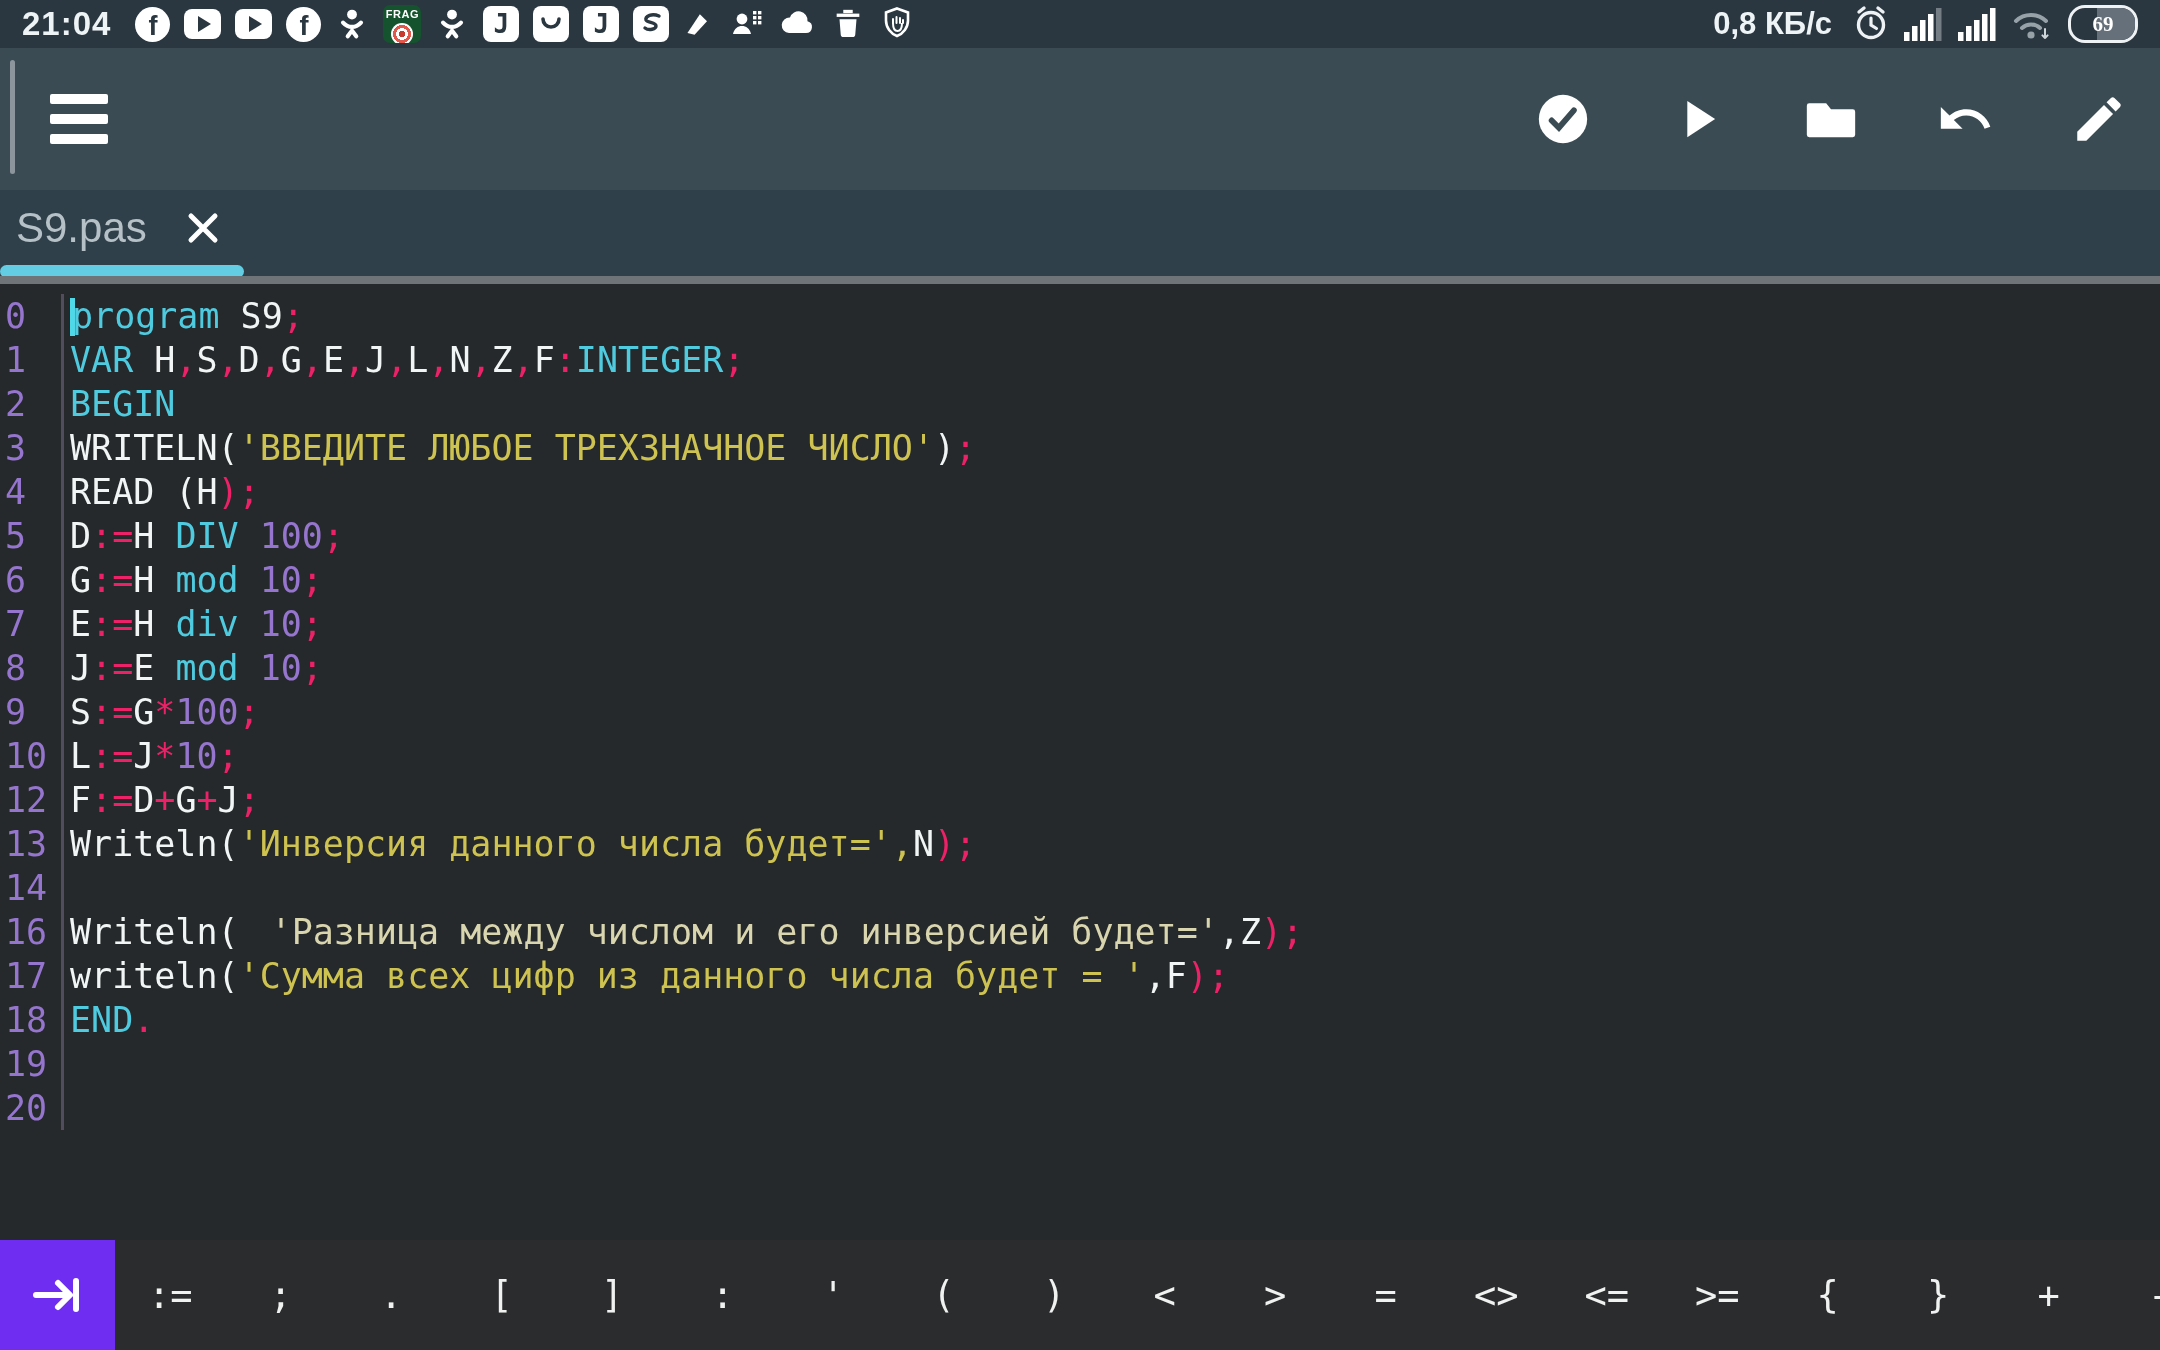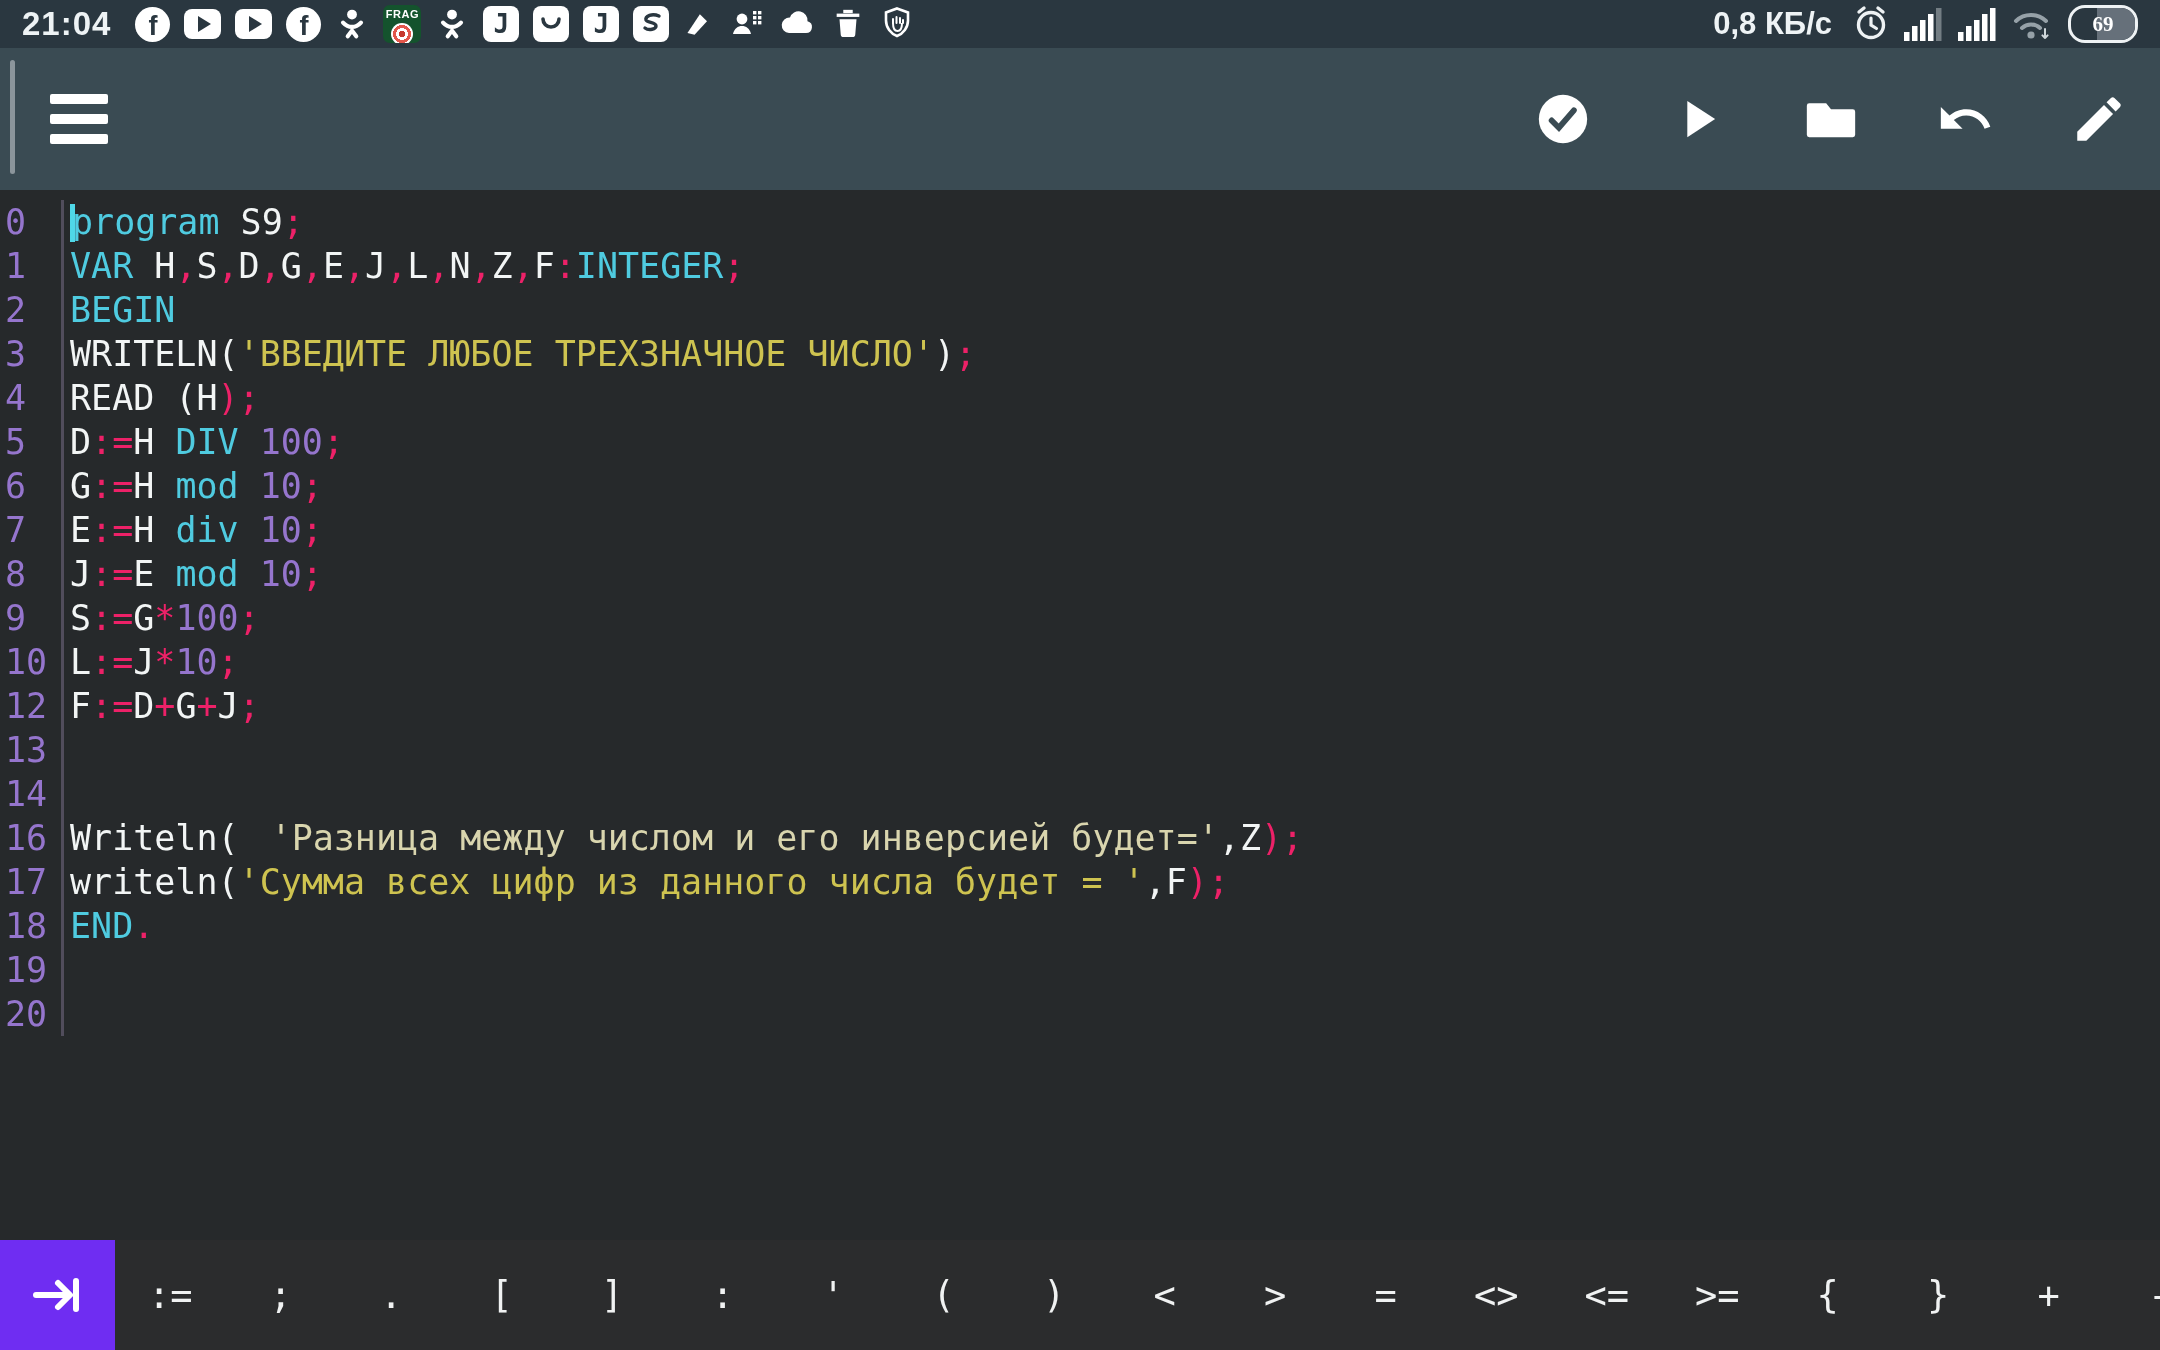--- a/index.html
+++ b/index.html
@@ -242,36 +242,48 @@
       </div>
       <div class="tb-btn">
         <svg width="58" height="58" viewBox="0 0 24 24">
             <path d="M3 17.25V21h3.75L17.81 9.94l-3.75-3.75L3 17.25z" fill="#fff"></path>
             <path d="M20.71 7.04c.39-.39.39-1.02 0-1.41l-2.34-2.34c-.39-.39-1.02-.39-1.41 0l-1.83 1.83 3.75 3.75 1.83-1.83z" fill="#fff"></path>
           </svg>
       </div>
     </div>
   </div>
 
+  <div class="tabstrip">
+    <div class="tab">
+      <span class="tab-label">S9.pas</span>
+      <span>
+        <svg width="40" height="40" viewBox="0 0 40 40">
+            <path d="M8 8 L32 32 M32 8 L8 32" stroke="#fff" stroke-width="5" stroke-linecap="round"></path>
+          </svg>
+      </span>
+    </div>
+    <div class="tab-underline"></div>
+    <div class="tab-divider"></div>
+  </div>
 
   <div class="editor">
     <div>
         <div class="code-line"><span class="ln">0</span><span class="cd"><span class="cursor"></span><span class="tk-k">program</span><span class="tk-p"> S9</span><span class="tk-o">;</span></span></div>
         <div class="code-line"><span class="ln">1</span><span class="cd"><span class="tk-k">VAR</span><span class="tk-p"> H</span><span class="tk-o">,</span><span class="tk-p">S</span><span class="tk-o">,</span><span class="tk-p">D</span><span class="tk-o">,</span><span class="tk-p">G</span><span class="tk-o">,</span><span class="tk-p">E</span><span class="tk-o">,</span><span class="tk-p">J</span><span class="tk-o">,</span><span class="tk-p">L</span><span class="tk-o">,</span><span class="tk-p">N</span><span class="tk-o">,</span><span class="tk-p">Z</span><span class="tk-o">,</span><span class="tk-p">F</span><span class="tk-o">:</span><span class="tk-k">INTEGER</span><span class="tk-o">;</span></span></div>
         <div class="code-line"><span class="ln">2</span><span class="cd"><span class="tk-k">BEGIN</span></span></div>
         <div class="code-line"><span class="ln">3</span><span class="cd"><span class="tk-p">WRITELN(</span><span class="tk-s">'ВВЕДИТЕ ЛЮБОЕ ТРЕХЗНАЧНОЕ ЧИСЛО'</span><span class="tk-p">)</span><span class="tk-o">;</span></span></div>
         <div class="code-line"><span class="ln">4</span><span class="cd"><span class="tk-p">READ (H</span><span class="tk-o">);</span></span></div>
         <div class="code-line"><span class="ln">5</span><span class="cd"><span class="tk-p">D</span><span class="tk-o">:=</span><span class="tk-p">H </span><span class="tk-k">DIV</span><span class="tk-p"> </span><span class="tk-n">100</span><span class="tk-o">;</span></span></div>
         <div class="code-line"><span class="ln">6</span><span class="cd"><span class="tk-p">G</span><span class="tk-o">:=</span><span class="tk-p">H </span><span class="tk-k">mod</span><span class="tk-p"> </span><span class="tk-n">10</span><span class="tk-o">;</span></span></div>
         <div class="code-line"><span class="ln">7</span><span class="cd"><span class="tk-p">E</span><span class="tk-o">:=</span><span class="tk-p">H </span><span class="tk-k">div</span><span class="tk-p"> </span><span class="tk-n">10</span><span class="tk-o">;</span></span></div>
         <div class="code-line"><span class="ln">8</span><span class="cd"><span class="tk-p">J</span><span class="tk-o">:=</span><span class="tk-p">E </span><span class="tk-k">mod</span><span class="tk-p"> </span><span class="tk-n">10</span><span class="tk-o">;</span></span></div>
         <div class="code-line"><span class="ln">9</span><span class="cd"><span class="tk-p">S</span><span class="tk-o">:=</span><span class="tk-p">G</span><span class="tk-o">*</span><span class="tk-n">100</span><span class="tk-o">;</span></span></div>
         <div class="code-line"><span class="ln">10</span><span class="cd"><span class="tk-p">L</span><span class="tk-o">:=</span><span class="tk-p">J</span><span class="tk-o">*</span><span class="tk-n">10</span><span class="tk-o">;</span></span></div>
         <div class="code-line"><span class="ln">12</span><span class="cd"><span class="tk-p">F</span><span class="tk-o">:=</span><span class="tk-p">D</span><span class="tk-o">+</span><span class="tk-p">G</span><span class="tk-o">+</span><span class="tk-p">J</span><span class="tk-o">;</span></span></div>
-        <div class="code-line"><span class="ln">13</span></div>
+        <div class="code-line"><span class="ln">13</span><span class="cd"><span class="tk-p">Writeln(</span><span class="tk-s">'Инверсия данного числа будет=',</span><span class="tk-p">N</span><span class="tk-o">);</span></span></div>
         <div class="code-line"><span class="ln">14</span></div>
         <div class="code-line"><span class="ln">16</span><span class="cd"><span class="tk-p">Writeln(</span><span class="tk-sp">'Разница между числом и его инверсией будет='</span><span class="tk-p">,Z</span><span class="tk-o">);</span></span></div>
         <div class="code-line"><span class="ln">17</span><span class="cd"><span class="tk-p">writeln(</span><span class="tk-s">'Сумма всех цифр из данного числа будет = '</span><span class="tk-p">,F</span><span class="tk-o">);</span></span></div>
         <div class="code-line"><span class="ln">18</span><span class="cd"><span class="tk-k">END</span><span class="tk-o">.</span></span></div>
         <div class="code-line"><span class="ln">19</span><span class="cd"></span></div>
         <div class="code-line"><span class="ln">20</span><span class="cd"></span></div>
       </div>
   </div>
 
   <div class="symbolbar">

